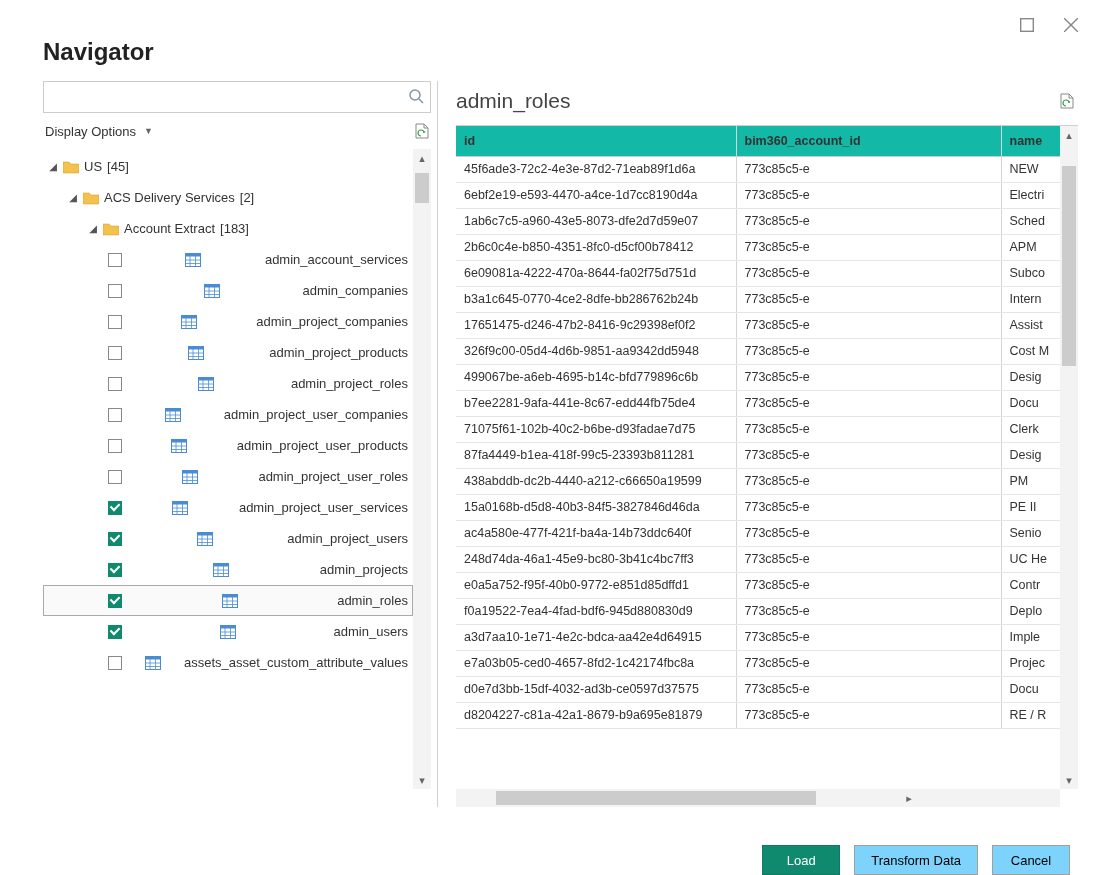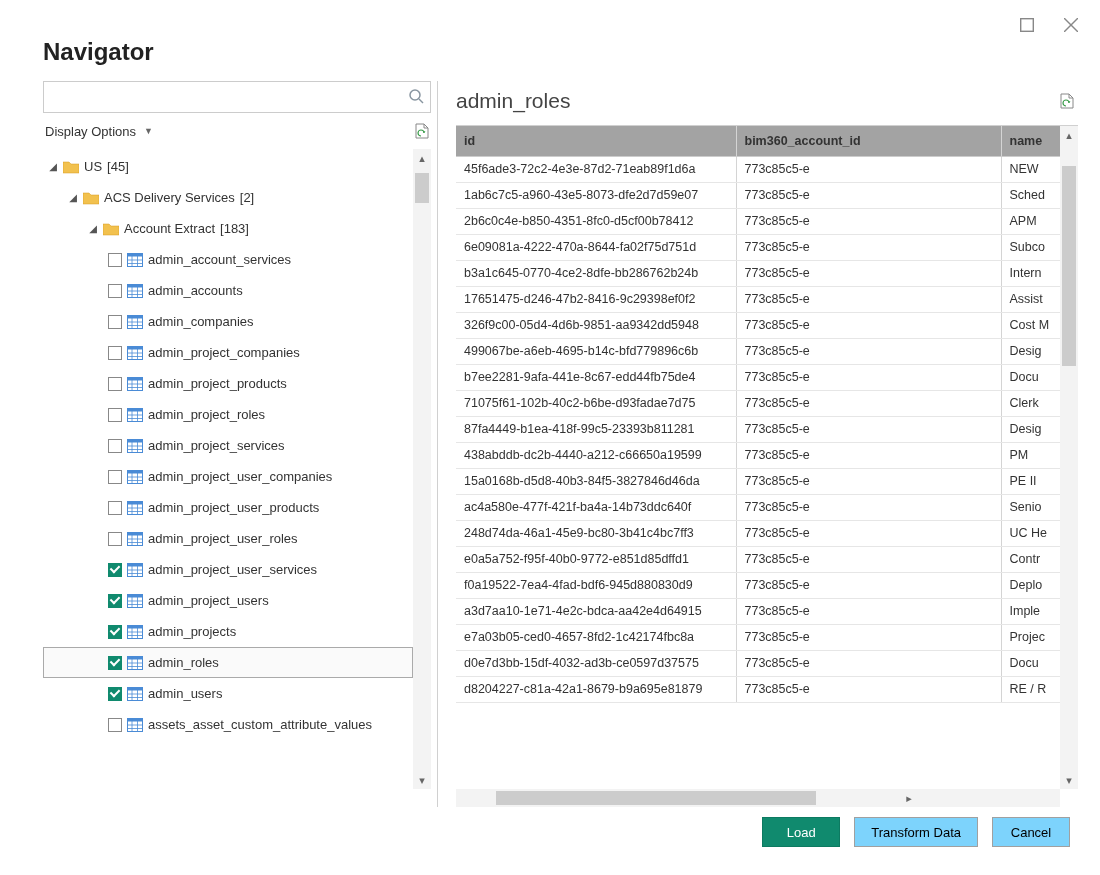--- a/index.html
+++ b/index.html
@@ -187,21 +187,21 @@
     content: "";
     width: 4px;
     height: 7px;
     border: solid white;
     border-width: 0 2px 2px 0;
     transform: rotate(45deg) translate(-1px,-1px);
   }
   .indent-0 { padding-left: 4px; }
   .indent-1 { padding-left: 24px; }
   .indent-2 { padding-left: 44px; }
-  .indent-3 { padding-left: 64px; }
+  .indent-3 { padding-left: 64px; justify-content: space-between; }
 
   .right-pane {
     flex: 1;
     display: flex;
     flex-direction: column;
     padding-left: 18px;
     overflow: hidden;
   }
   .preview-header {
     display: flex;
@@ -270,33 +270,33 @@
     text-align: left;
     font-size: 12.5px;
     font-weight: 400;
     white-space: nowrap;
     overflow: hidden;
     text-overflow: clip;
     height: 26px;
   }
   table.grid th:first-child, table.grid td:first-child { border-left:none; }
   table.grid th {
-    background: #a3a3a3;
+    background: #14b8a6;
     font-weight: 600;
     border-bottom: 1px solid #ccc;
     height: 30px;
   }
   .col-id { width: 280px; }
   .col-acct { width: 265px; }
   .col-name { width: auto; }
 
   .footer {
     height: 58px;
     display: flex;
-    align-items: flex-start;
+    align-items: flex-end;
     justify-content: flex-end;
     gap: 14px;
     padding-right: 18px;
   }
   .btn {
     min-width: 78px;
     height: 30px;
     padding: 0 16px;
     border: 1px solid #a0a0a0;
     background: #7dd3fc;
@@ -417,34 +417,20 @@
                             <div class="tree-row indent-3">
                               <span class="checkbox"></span>
                               <span class="table-icon"><svg viewBox="0 0 16 14">
                                   <rect x="0.5" y="0.5" width="15" height="13" fill="#fff" stroke="#4a8bd6"></rect>
                                   <rect x="0.5" y="0.5" width="15" height="3" fill="#4a8bd6"></rect>
                                   <line x1="5" y1="0" x2="5" y2="14" stroke="#4a8bd6" stroke-width="0.8"></line>
                                   <line x1="10.5" y1="0" x2="10.5" y2="14" stroke="#4a8bd6" stroke-width="0.8"></line>
                                   <line x1="0" y1="7" x2="16" y2="7" stroke="#4a8bd6" stroke-width="0.8"></line>
                                   <line x1="0" y1="10.5" x2="16" y2="10.5" stroke="#4a8bd6" stroke-width="0.8"></line>
                                 </svg></span>
-                              <span>admin_accounts</span>
-                            </div>
-                          </li>
-                          <li>
-                            <div class="tree-row indent-3">
-                              <span class="checkbox"></span>
-                              <span class="table-icon"><svg viewBox="0 0 16 14">
-                                  <rect x="0.5" y="0.5" width="15" height="13" fill="#fff" stroke="#4a8bd6"></rect>
-                                  <rect x="0.5" y="0.5" width="15" height="3" fill="#4a8bd6"></rect>
-                                  <line x1="5" y1="0" x2="5" y2="14" stroke="#4a8bd6" stroke-width="0.8"></line>
-                                  <line x1="10.5" y1="0" x2="10.5" y2="14" stroke="#4a8bd6" stroke-width="0.8"></line>
-                                  <line x1="0" y1="7" x2="16" y2="7" stroke="#4a8bd6" stroke-width="0.8"></line>
-                                  <line x1="0" y1="10.5" x2="16" y2="10.5" stroke="#4a8bd6" stroke-width="0.8"></line>
-                                </svg></span>
                               <span>admin_companies</span>
                             </div>
                           </li>
                           <li>
                             <div class="tree-row indent-3">
                               <span class="checkbox"></span>
                               <span class="table-icon"><svg viewBox="0 0 16 14">
                                   <rect x="0.5" y="0.5" width="15" height="13" fill="#fff" stroke="#4a8bd6"></rect>
                                   <rect x="0.5" y="0.5" width="15" height="3" fill="#4a8bd6"></rect>
                                   <line x1="5" y1="0" x2="5" y2="14" stroke="#4a8bd6" stroke-width="0.8"></line>
@@ -474,34 +460,20 @@
                               <span class="checkbox"></span>
                               <span class="table-icon"><svg viewBox="0 0 16 14">
                                   <rect x="0.5" y="0.5" width="15" height="13" fill="#fff" stroke="#4a8bd6"></rect>
                                   <rect x="0.5" y="0.5" width="15" height="3" fill="#4a8bd6"></rect>
                                   <line x1="5" y1="0" x2="5" y2="14" stroke="#4a8bd6" stroke-width="0.8"></line>
                                   <line x1="10.5" y1="0" x2="10.5" y2="14" stroke="#4a8bd6" stroke-width="0.8"></line>
                                   <line x1="0" y1="7" x2="16" y2="7" stroke="#4a8bd6" stroke-width="0.8"></line>
                                   <line x1="0" y1="10.5" x2="16" y2="10.5" stroke="#4a8bd6" stroke-width="0.8"></line>
                                 </svg></span>
                               <span>admin_project_roles</span>
-                            </div>
-                          </li>
-                          <li>
-                            <div class="tree-row indent-3">
-                              <span class="checkbox"></span>
-                              <span class="table-icon"><svg viewBox="0 0 16 14">
-                                  <rect x="0.5" y="0.5" width="15" height="13" fill="#fff" stroke="#4a8bd6"></rect>
-                                  <rect x="0.5" y="0.5" width="15" height="3" fill="#4a8bd6"></rect>
-                                  <line x1="5" y1="0" x2="5" y2="14" stroke="#4a8bd6" stroke-width="0.8"></line>
-                                  <line x1="10.5" y1="0" x2="10.5" y2="14" stroke="#4a8bd6" stroke-width="0.8"></line>
-                                  <line x1="0" y1="7" x2="16" y2="7" stroke="#4a8bd6" stroke-width="0.8"></line>
-                                  <line x1="0" y1="10.5" x2="16" y2="10.5" stroke="#4a8bd6" stroke-width="0.8"></line>
-                                </svg></span>
-                              <span>admin_project_services</span>
                             </div>
                           </li>
                           <li>
                             <div class="tree-row indent-3">
                               <span class="checkbox"></span>
                               <span class="table-icon"><svg viewBox="0 0 16 14">
                                   <rect x="0.5" y="0.5" width="15" height="13" fill="#fff" stroke="#4a8bd6"></rect>
                                   <rect x="0.5" y="0.5" width="15" height="3" fill="#4a8bd6"></rect>
                                   <line x1="5" y1="0" x2="5" y2="14" stroke="#4a8bd6" stroke-width="0.8"></line>
                                   <line x1="10.5" y1="0" x2="10.5" y2="14" stroke="#4a8bd6" stroke-width="0.8"></line>
@@ -666,20 +638,25 @@
                 <th>name</th>
               </tr>
             </thead>
             <tbody id="grid-body">
                 <tr>
                   <td>45f6ade3-72c2-4e3e-87d2-71eab89f1d6a</td>
                   <td>773c85c5-e</td>
                   <td>NEW</td>
                 </tr>
                 <tr>
+                  <td>6ebf2e19-e593-4470-a4ce-1d7cc8190d4a</td>
+                  <td>773c85c5-e</td>
+                  <td>Electri</td>
+                </tr>
+                <tr>
                   <td>1ab6c7c5-a960-43e5-8073-dfe2d7d59e07</td>
                   <td>773c85c5-e</td>
                   <td>Sched</td>
                 </tr>
                 <tr>
                   <td>2b6c0c4e-b850-4351-8fc0-d5cf00b78412</td>
                   <td>773c85c5-e</td>
                   <td>APM </td>
                 </tr>
                 <tr>

